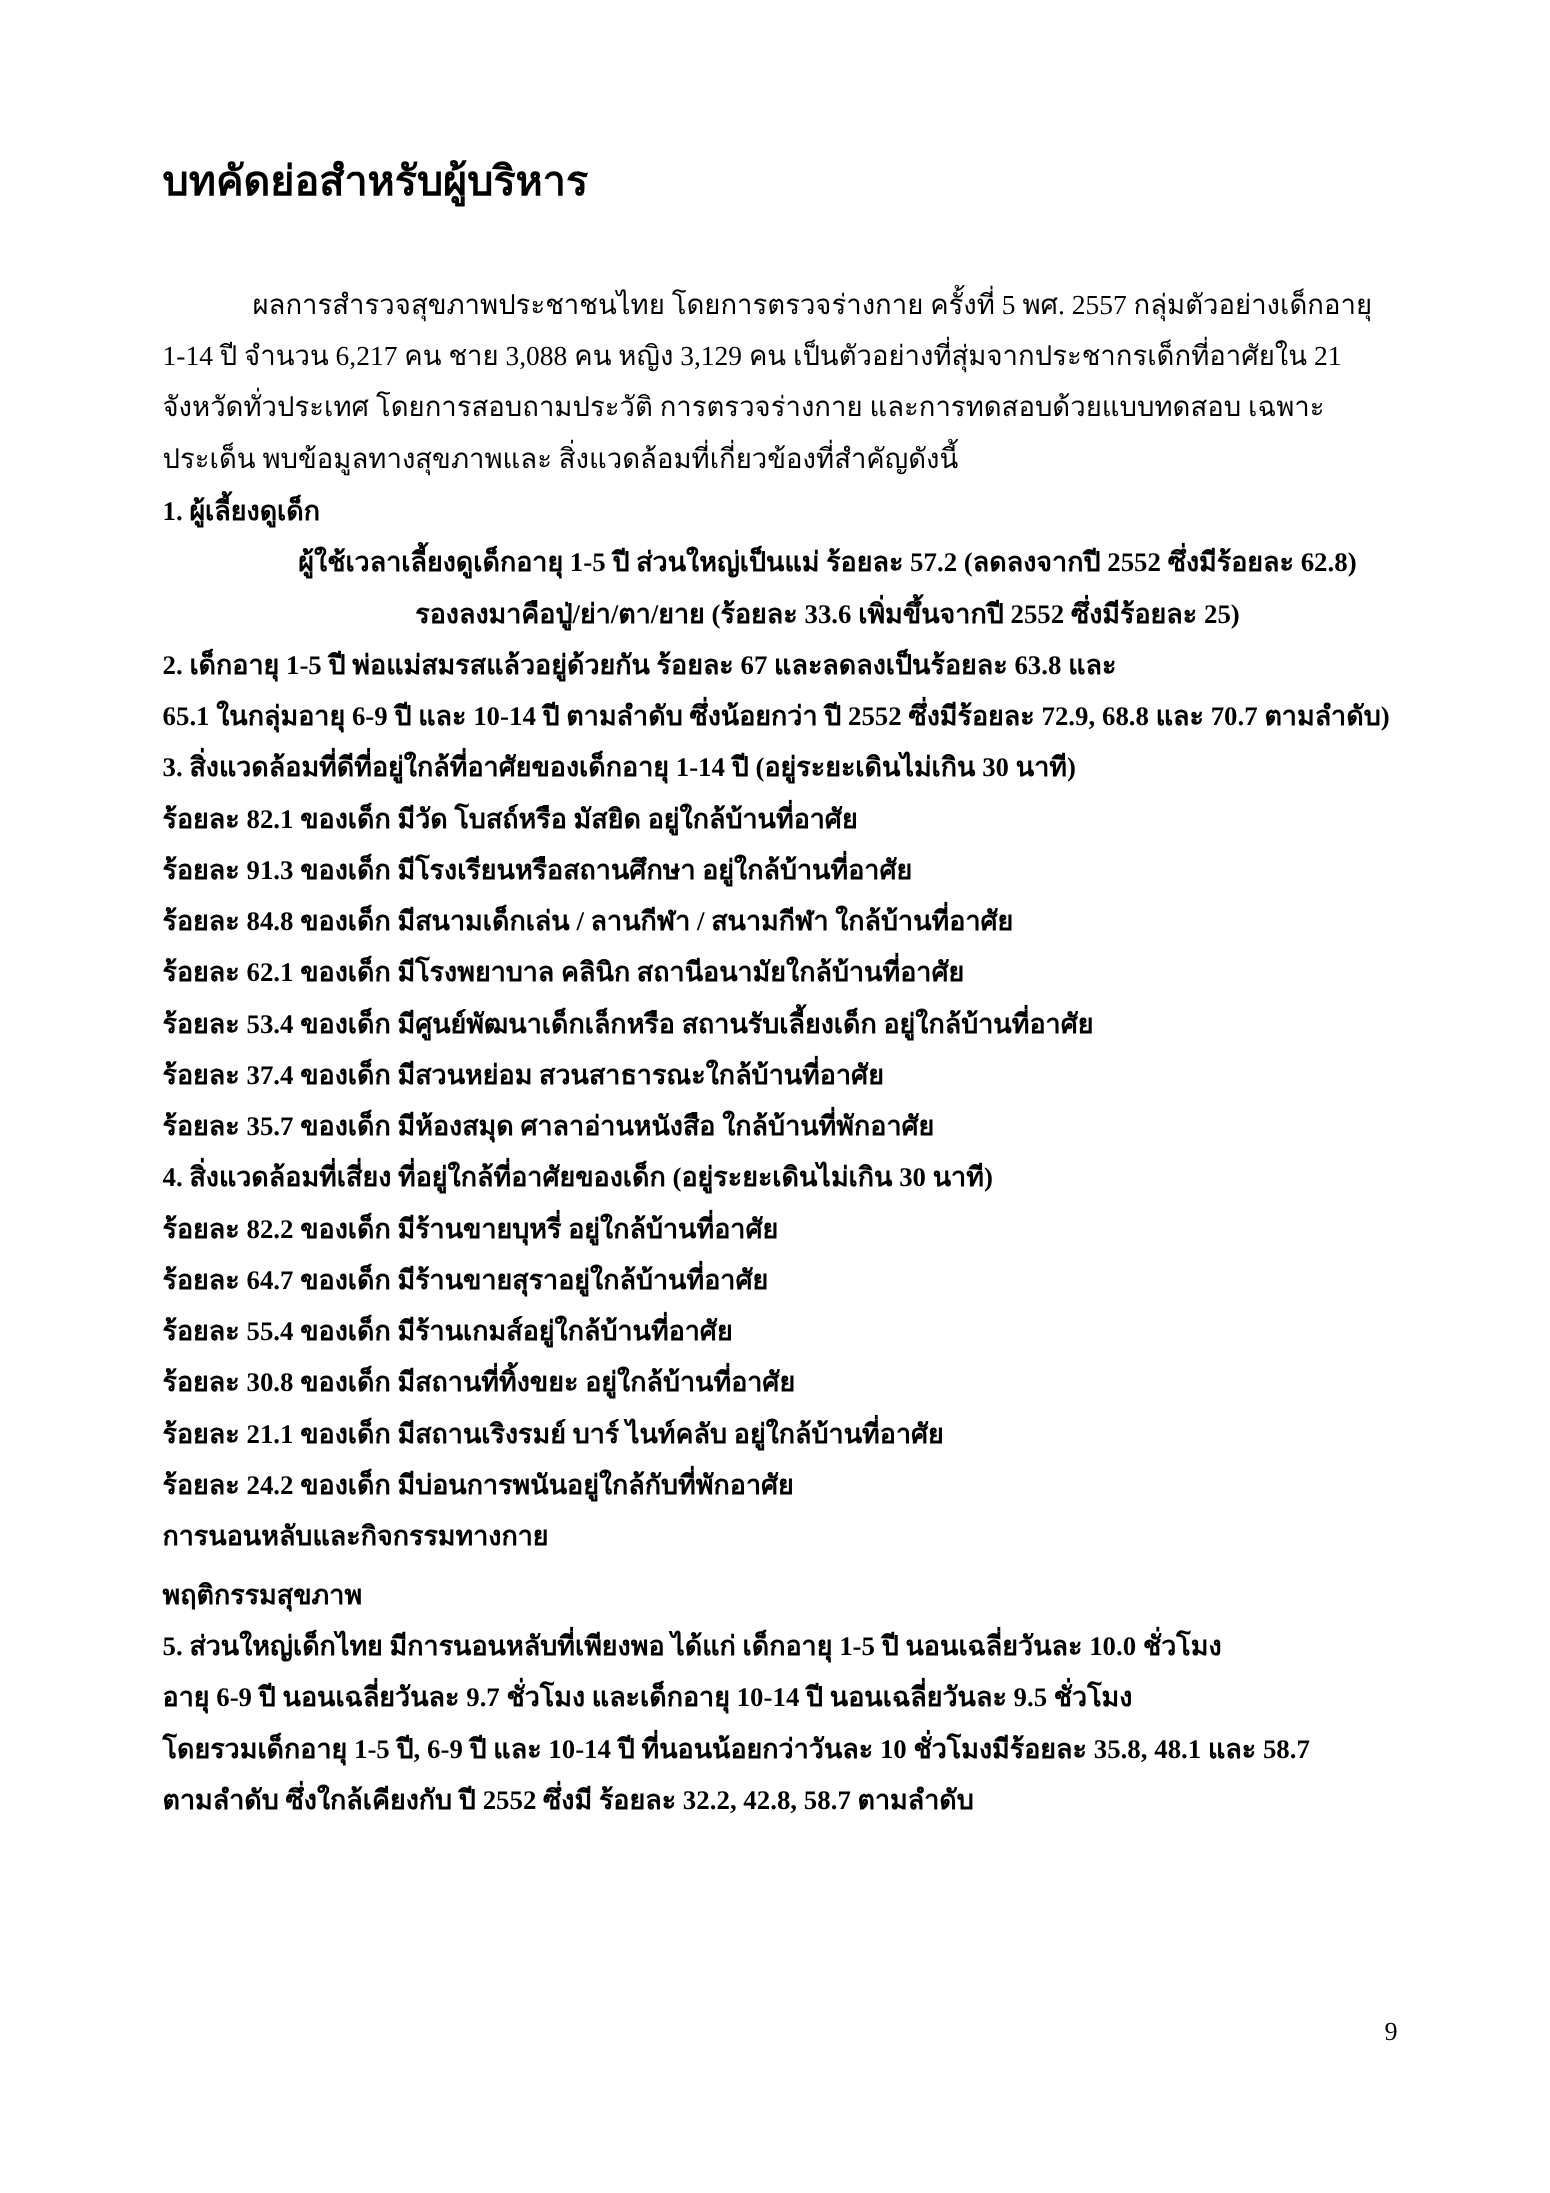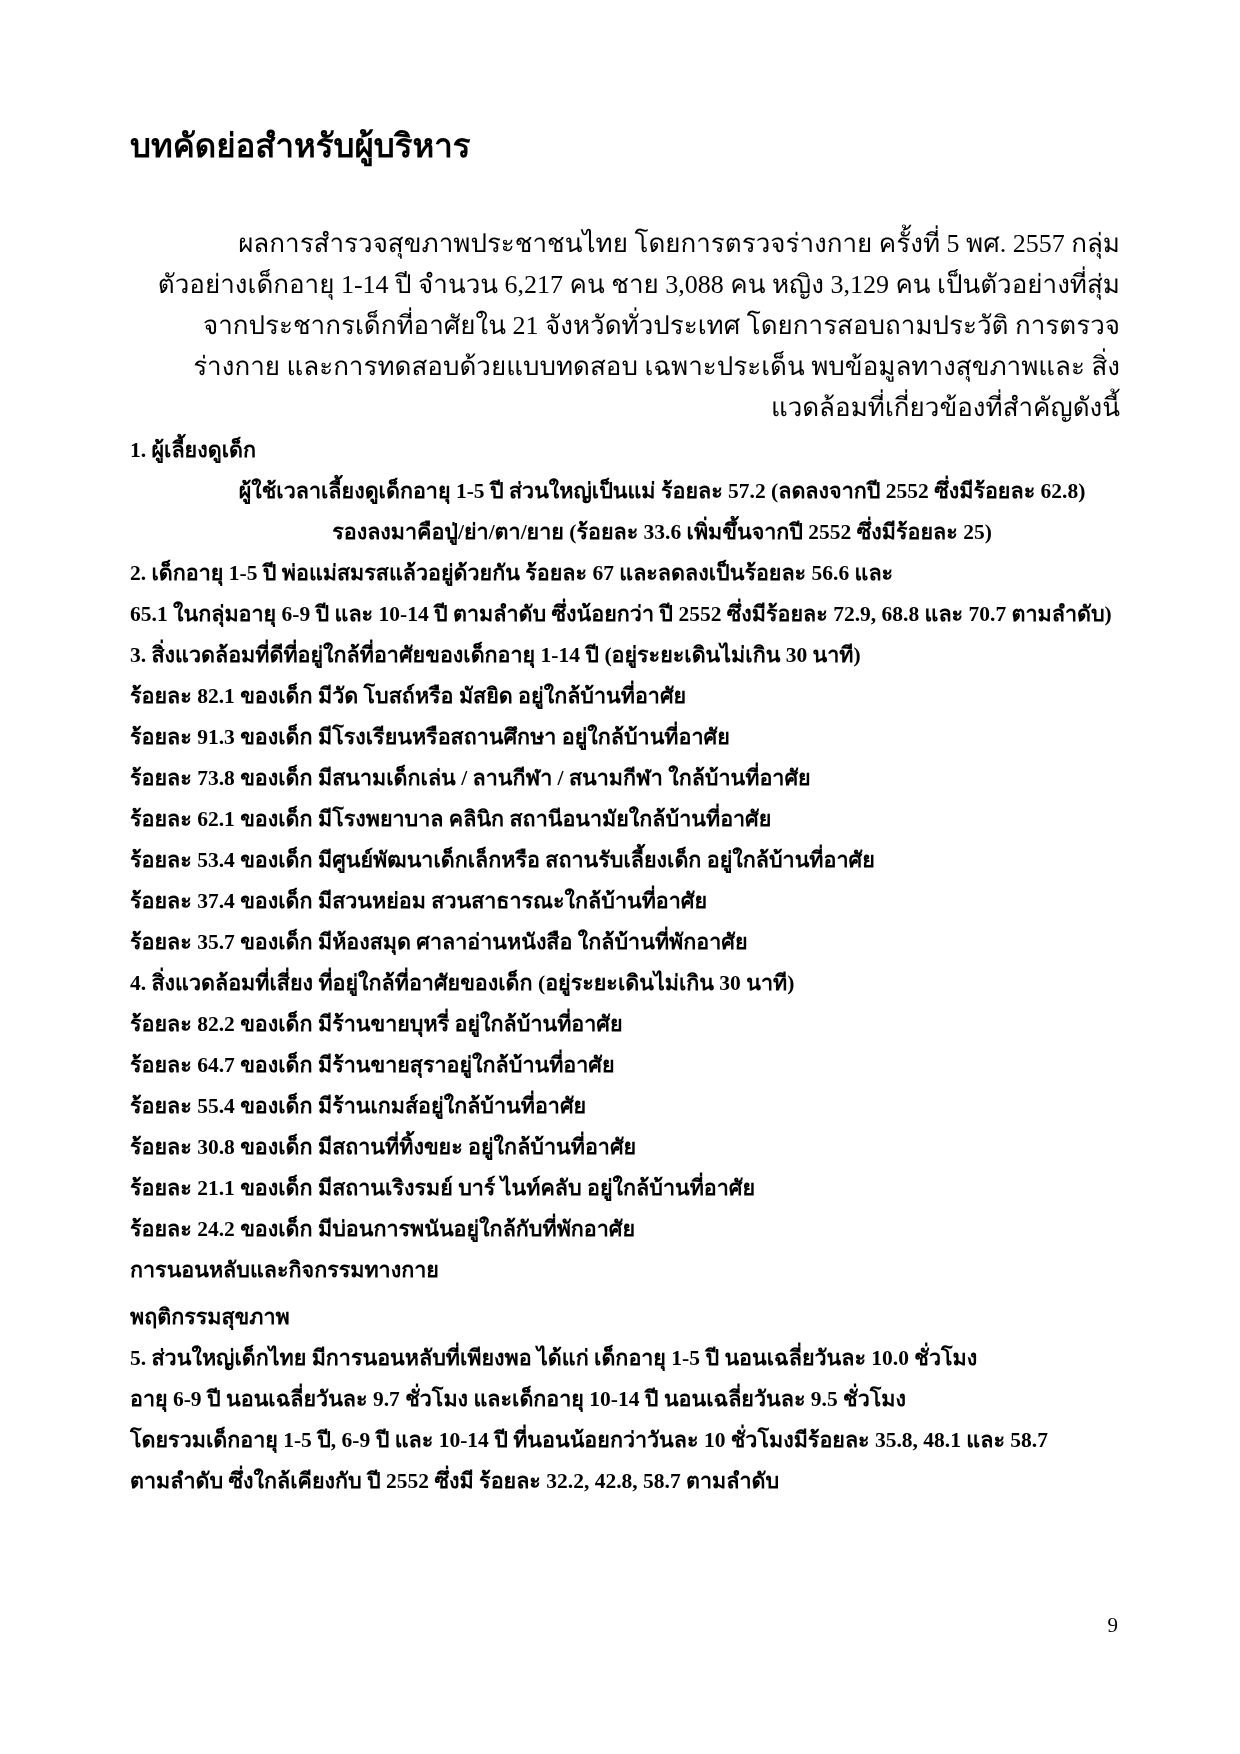--- a/index.html
+++ b/index.html
@@ -25,24 +25,24 @@
     width: 990px;
   }
   .doc-title {
     font-size: 33px;
     font-weight: bold;
     line-height: 1.25;
     margin: 0 0 56px 0;
     letter-spacing: 0px;
   }
   .para {
-    font-size: 26px;
+    font-size: 22px;
     line-height: 41px;
     margin: 0;
-    text-align: right;
+    text-align: left;
   }
   .intro {
     text-indent: 72px;
     margin-bottom: 2px;
   }
   .line {
     font-size: 21.5px;
     line-height: 41px;
     margin: 0;
     white-space: nowrap;
@@ -73,27 +73,27 @@
   <div class="content">
 
     <h1 class="doc-title">บทคัดย่อสำหรับผู้บริหาร</h1>
 
     <p class="para intro">ผลการสำรวจสุขภาพประชาชนไทย โดยการตรวจร่างกาย ครั้งที่ 5 พศ. 2557 กลุ่มตัวอย่างเด็กอายุ 1-14 ปี จำนวน 6,217 คน ชาย 3,088 คน หญิง 3,129 คน เป็นตัวอย่างที่สุ่มจากประชากรเด็กที่อาศัยใน 21 จังหวัดทั่วประเทศ โดยการสอบถามประวัติ การตรวจร่างกาย และการทดสอบด้วยแบบทดสอบ เฉพาะประเด็น พบข้อมูลทางสุขภาพและ สิ่งแวดล้อมที่เกี่ยวข้องที่สำคัญดังนี้</p>
 
     <div class="line">1. ผู้เลี้ยงดูเด็ก</div>
     <div class="line indent-1">ผู้ใช้เวลาเลี้ยงดูเด็กอายุ 1-5 ปี ส่วนใหญ่เป็นแม่ ร้อยละ 57.2 (ลดลงจากปี 2552 ซึ่งมีร้อยละ 62.8)</div>
     <div class="line indent-1">รองลงมาคือปู่/ย่า/ตา/ยาย (ร้อยละ 33.6 เพิ่มขึ้นจากปี 2552 ซึ่งมีร้อยละ 25)</div>
 
-    <div class="line">2. เด็กอายุ 1-5 ปี พ่อแม่สมรสแล้วอยู่ด้วยกัน ร้อยละ 67 และลดลงเป็นร้อยละ 56.6 และ</div>
+    <div class="line">2. เด็กอายุ 1-5 ปี พ่อแม่สมรสแล้วอยู่ด้วยกัน ร้อยละ 67 และลดลงเป็นร้อยละ 63.8 และ</div>
     <div class="line">65.1 ในกลุ่มอายุ 6-9 ปี และ 10-14 ปี ตามลำดับ ซึ่งน้อยกว่า ปี 2552 ซึ่งมีร้อยละ 72.9, 68.8 และ 70.7 ตามลำดับ)</div>
 
     <div class="line">3. สิ่งแวดล้อมที่ดีที่อยู่ใกล้ที่อาศัยของเด็กอายุ 1-14 ปี (อยู่ระยะเดินไม่เกิน 30 นาที)</div>
     <div class="line">ร้อยละ 82.1 ของเด็ก มีวัด โบสถ์หรือ มัสยิด อยู่ใกล้บ้านที่อาศัย</div>
     <div class="line">ร้อยละ 91.3 ของเด็ก มีโรงเรียนหรือสถานศึกษา อยู่ใกล้บ้านที่อาศัย</div>
-    <div class="line">ร้อยละ 73.8 ของเด็ก มีสนามเด็กเล่น / ลานกีฬา / สนามกีฬา ใกล้บ้านที่อาศัย</div>
+    <div class="line">ร้อยละ 84.8 ของเด็ก มีสนามเด็กเล่น / ลานกีฬา / สนามกีฬา ใกล้บ้านที่อาศัย</div>
     <div class="line">ร้อยละ 62.1 ของเด็ก มีโรงพยาบาล คลินิก สถานีอนามัยใกล้บ้านที่อาศัย</div>
     <div class="line">ร้อยละ 53.4 ของเด็ก มีศูนย์พัฒนาเด็กเล็กหรือ สถานรับเลี้ยงเด็ก อยู่ใกล้บ้านที่อาศัย</div>
     <div class="line">ร้อยละ 37.4 ของเด็ก มีสวนหย่อม สวนสาธารณะใกล้บ้านที่อาศัย</div>
     <div class="line">ร้อยละ 35.7 ของเด็ก มีห้องสมุด ศาลาอ่านหนังสือ ใกล้บ้านที่พักอาศัย</div>
 
     <div class="line">4. สิ่งแวดล้อมที่เสี่ยง ที่อยู่ใกล้ที่อาศัยของเด็ก (อยู่ระยะเดินไม่เกิน 30 นาที)</div>
     <div class="line">ร้อยละ 82.2 ของเด็ก มีร้านขายบุหรี่ อยู่ใกล้บ้านที่อาศัย</div>
     <div class="line">ร้อยละ 64.7 ของเด็ก มีร้านขายสุราอยู่ใกล้บ้านที่อาศัย</div>
     <div class="line">ร้อยละ 55.4 ของเด็ก มีร้านเกมส์อยู่ใกล้บ้านที่อาศัย</div>
     <div class="line">ร้อยละ 30.8 ของเด็ก มีสถานที่ทิ้งขยะ อยู่ใกล้บ้านที่อาศัย</div>

